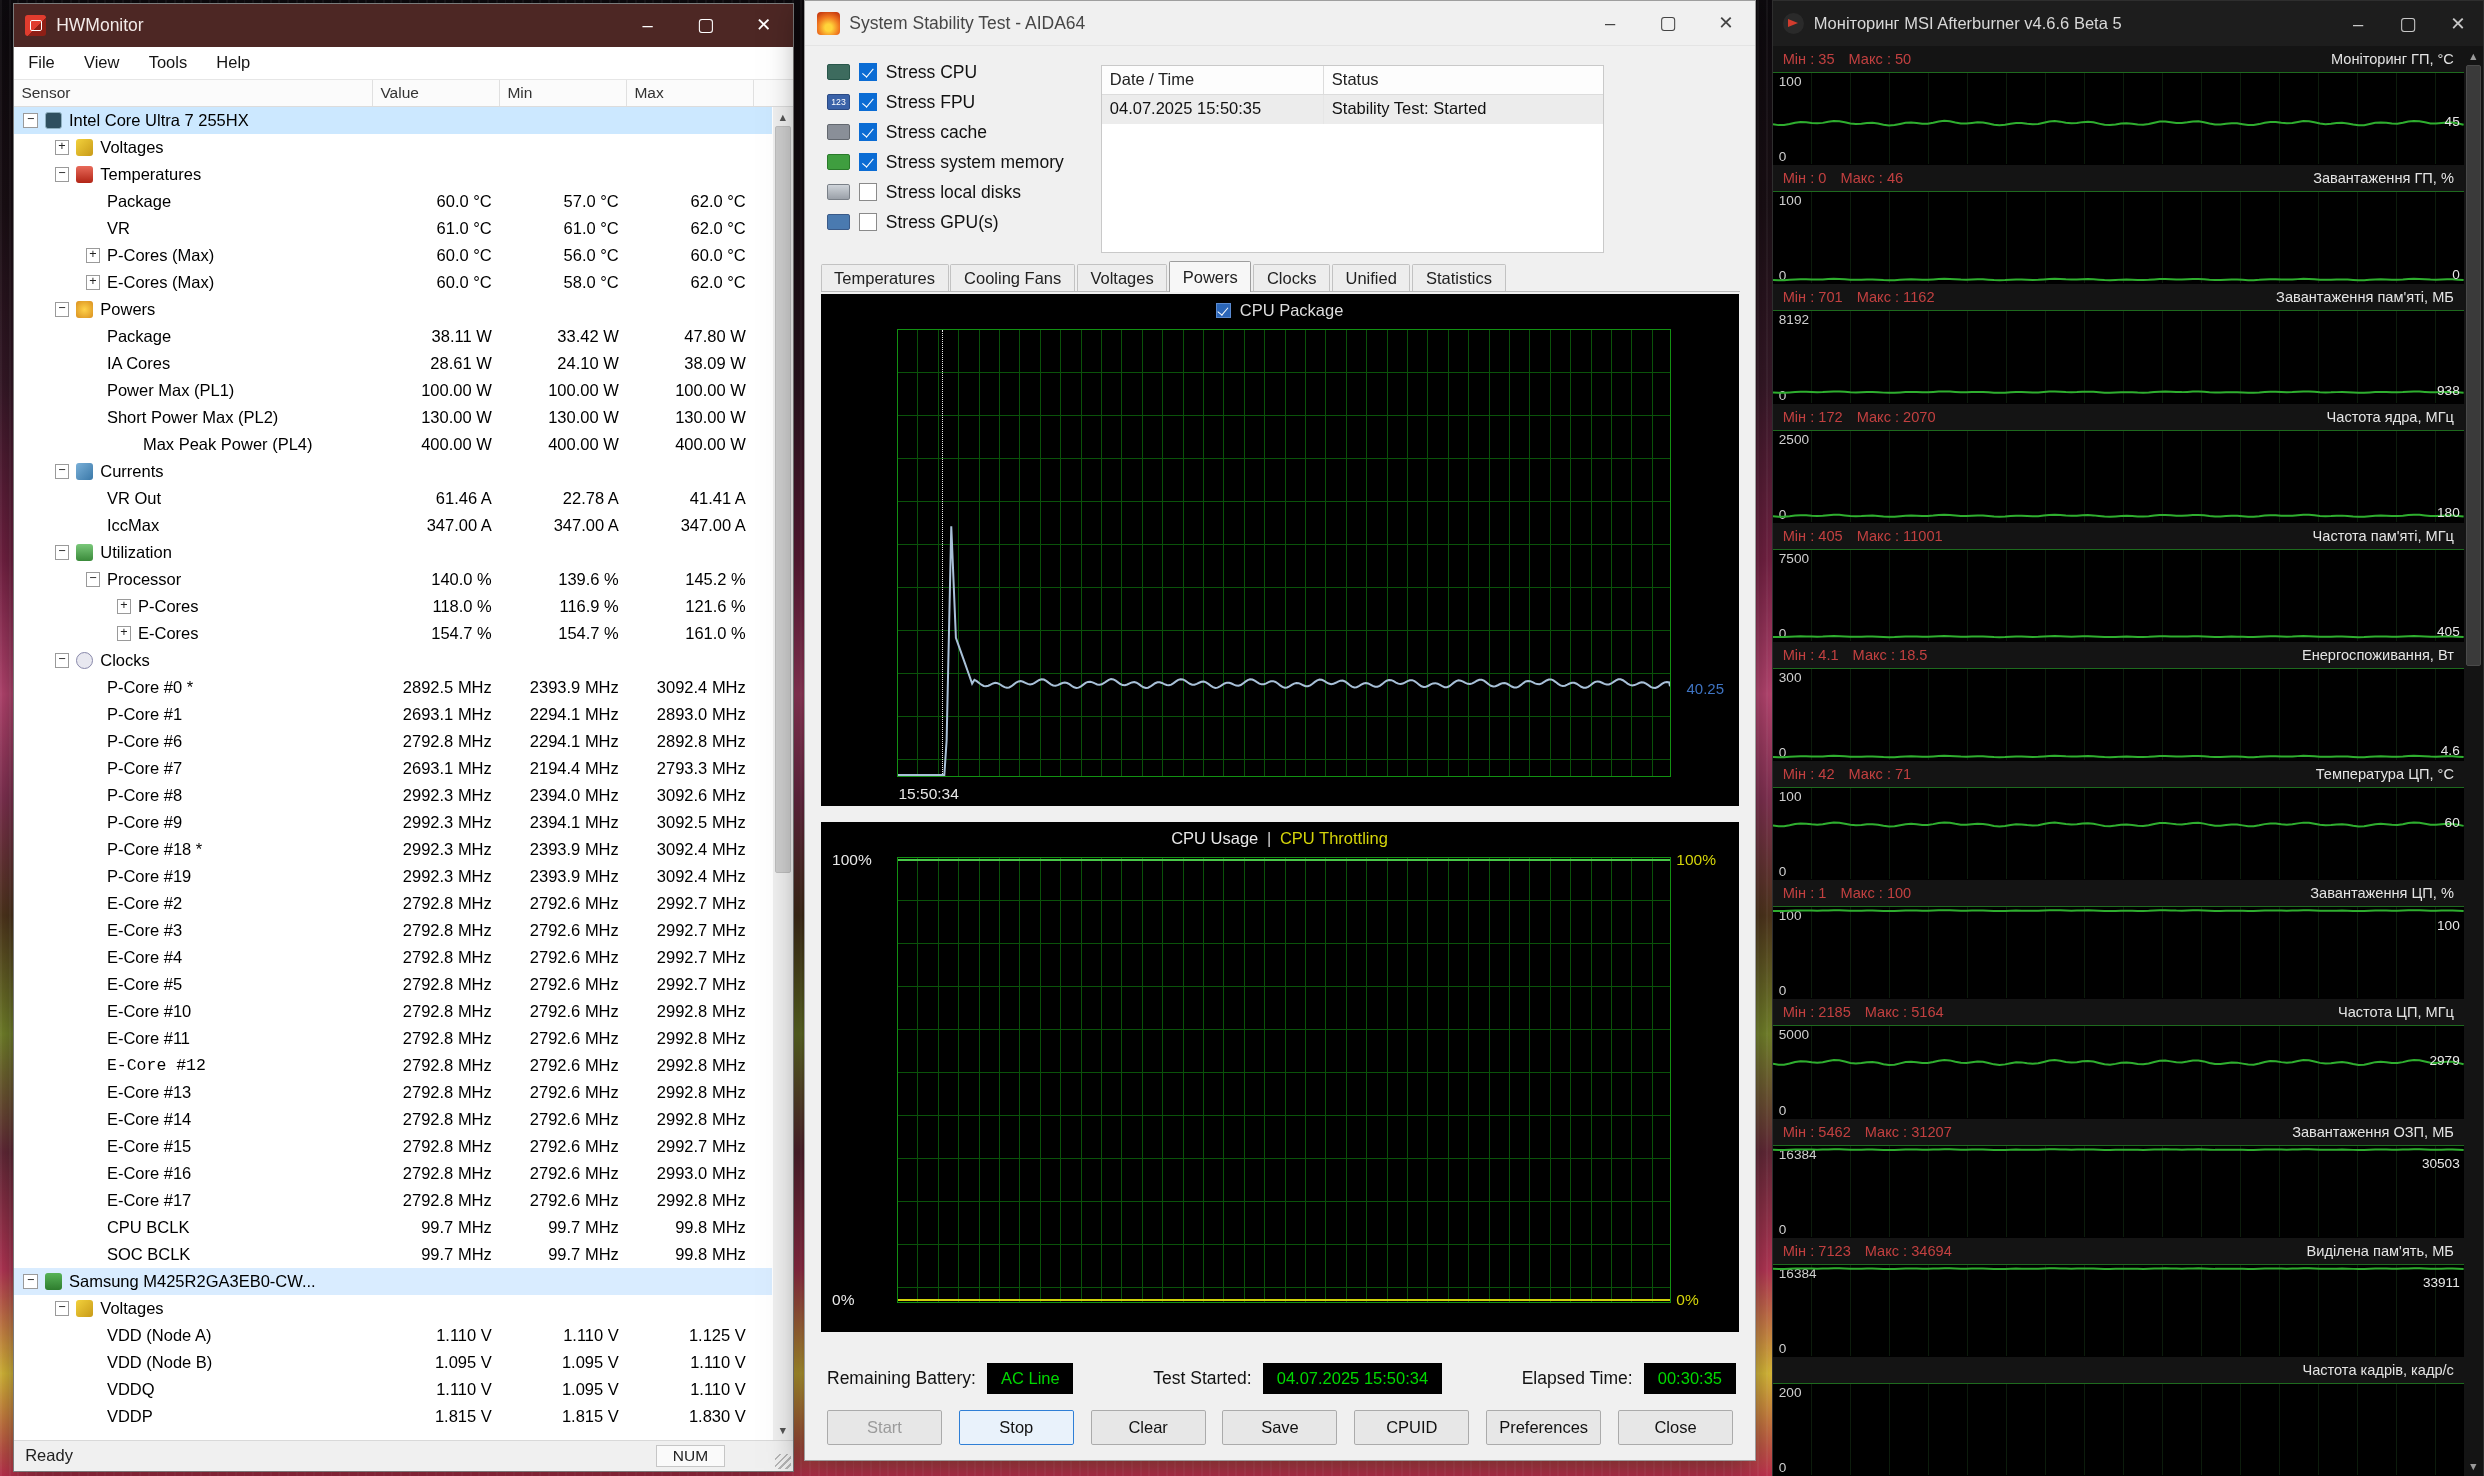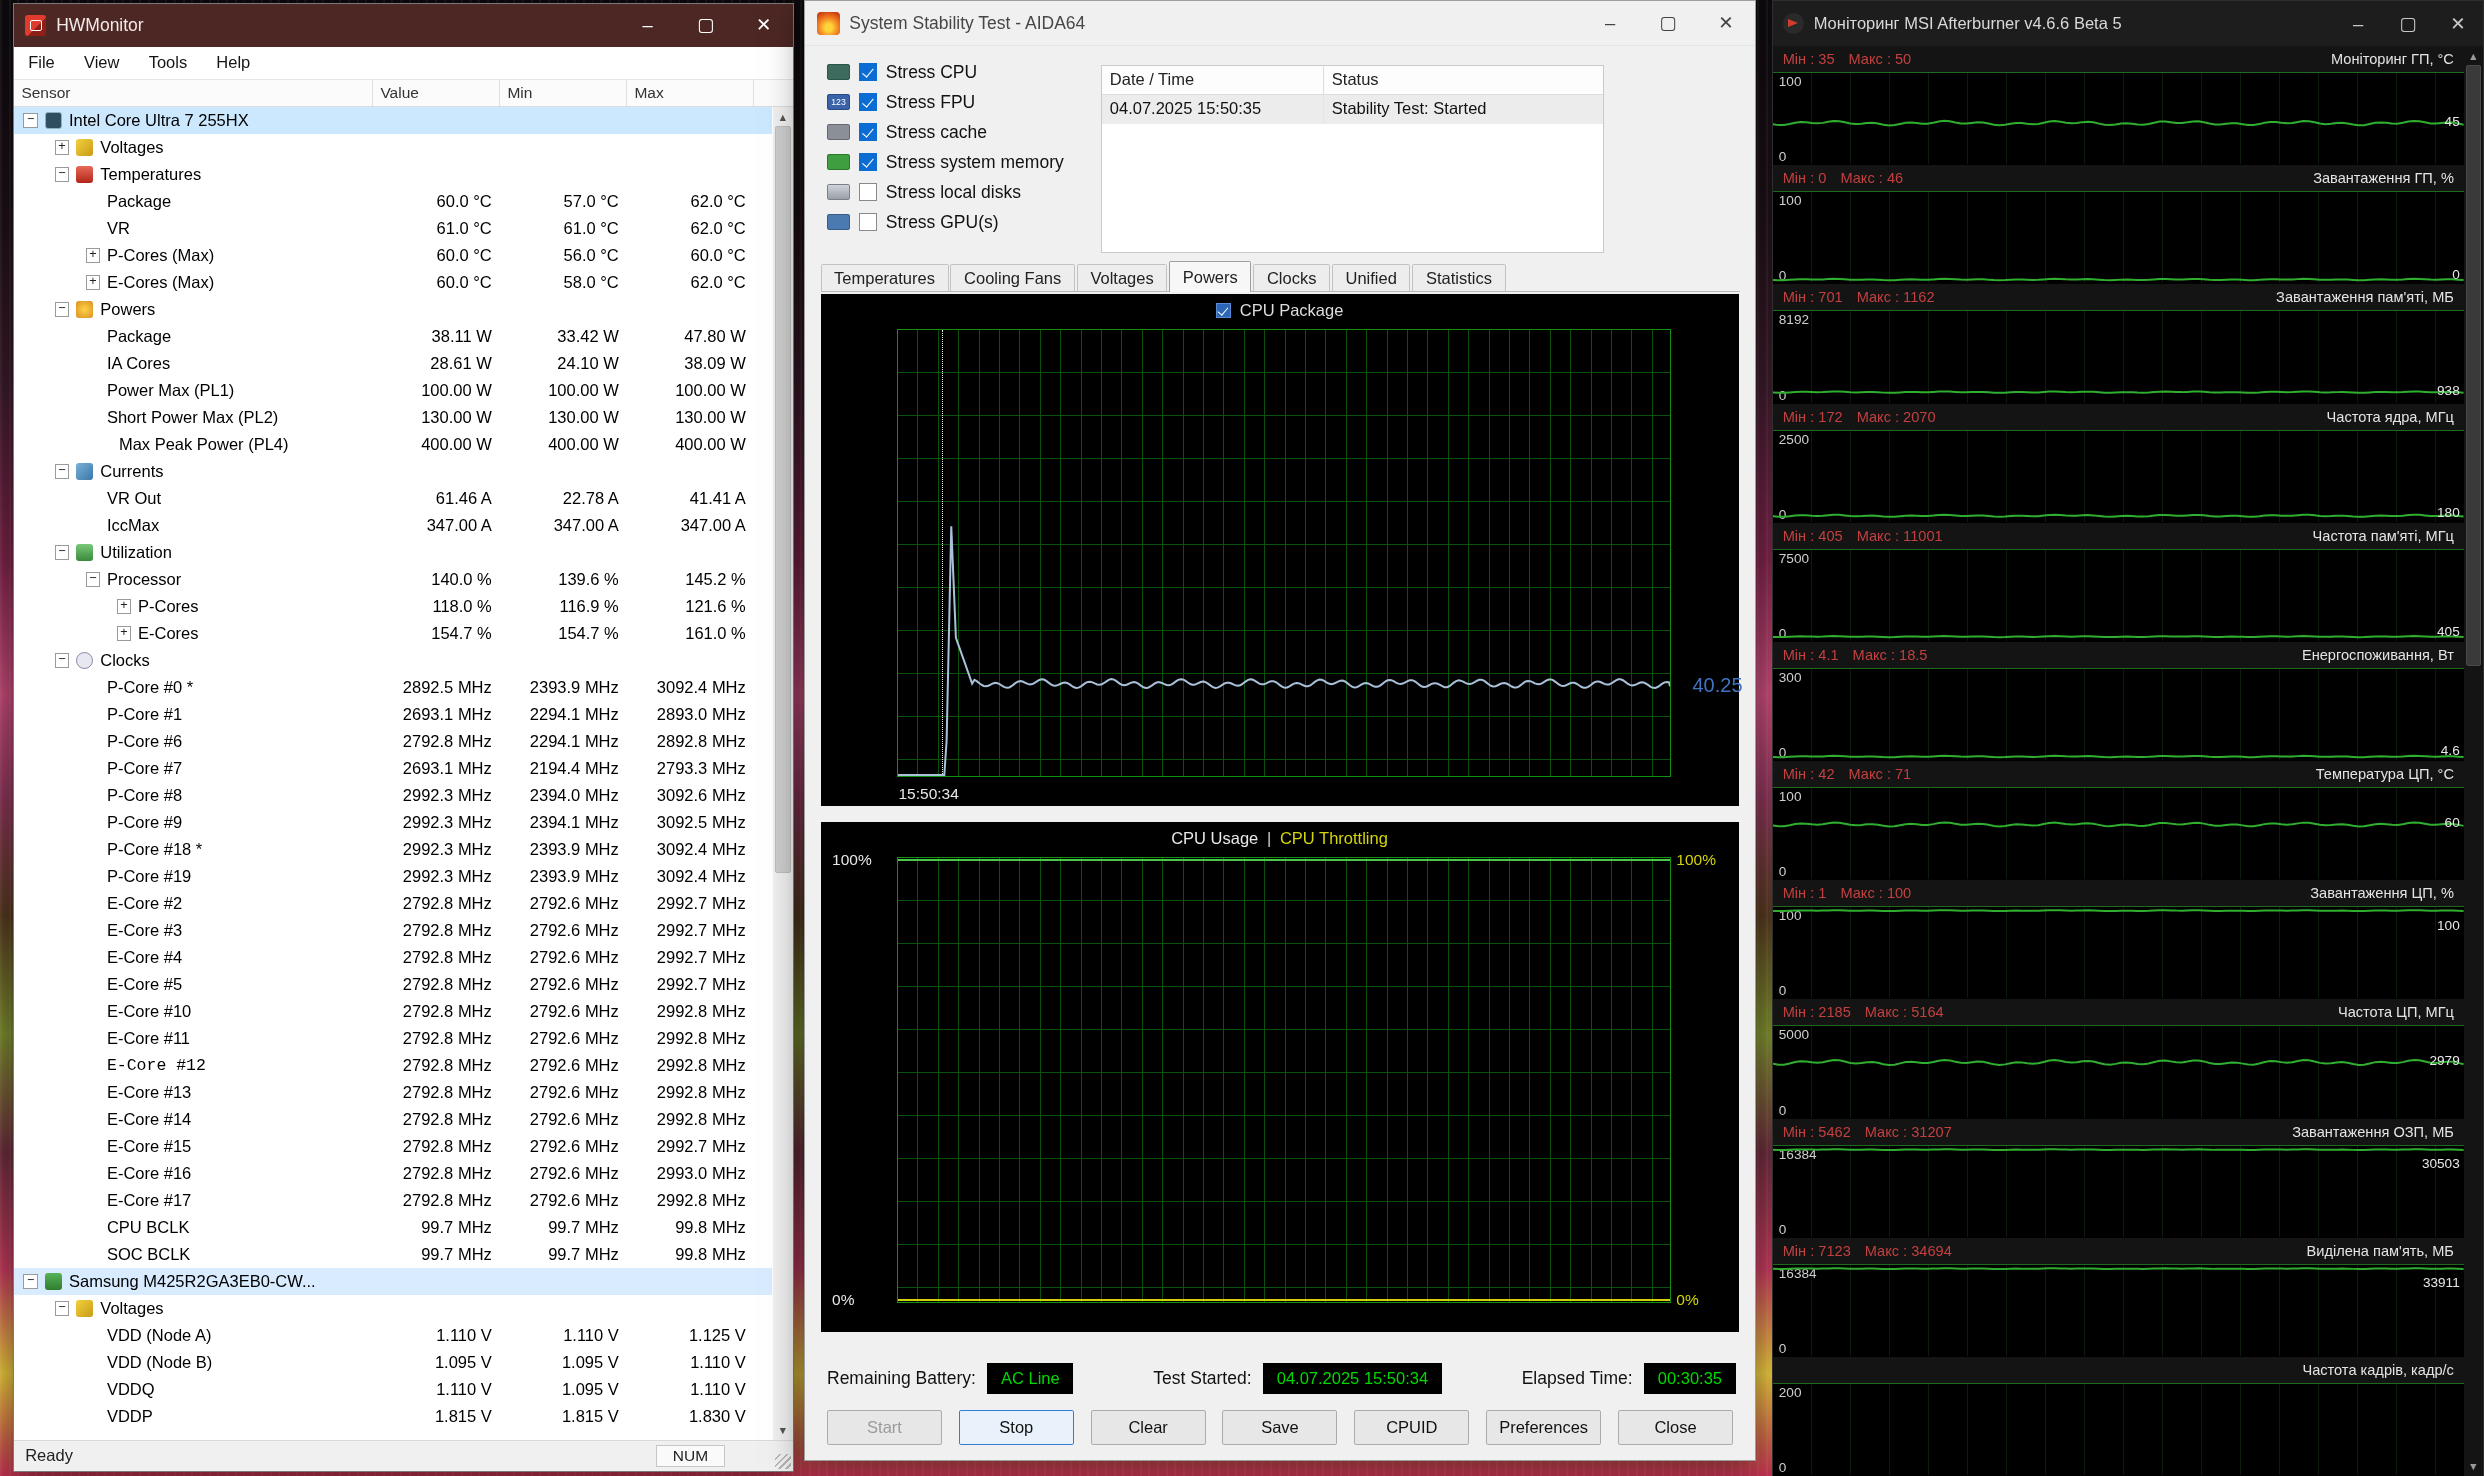--- a/index.html
+++ b/index.html
@@ -88,21 +88,21 @@
 .c-usage{color:#e8e8e8}.c-sep{color:#cfcfcf}.c-throt{color:#d4d40a}
 .plot{position:absolute;left:76px;right:68px;top:35px;bottom:29px;border:1px solid #129012;overflow:hidden;
  background:repeating-linear-gradient(to right,transparent 0 19.4px,#0a520a 19.4px 20.4px),
             repeating-linear-gradient(to bottom,transparent 0 42px,#0a520a 42px 43px),#000}
 .c-left{position:absolute;left:0;top:35px;bottom:29px;width:76px}
 .c-right{position:absolute;right:0;top:35px;bottom:29px;width:68px}
 .axl{position:absolute;font-size:15.5px;color:#e8e8e8;white-space:nowrap}
 .axl.tp{top:-5.8px;left:11.6px}.axl.bt{bottom:-5.8px;left:11.6px}
 .c-right .axl{left:5.8px}
 .c-xlabel{position:absolute;left:78px;bottom:2.9px;font-size:15.5px;color:#e8e8e8}
-.c1-val{position:absolute;left:22px;font-size:20px;color:#3f74c2;white-space:nowrap}
+.c1-val{position:absolute;left:16px;font-size:15px;color:#3f74c2;white-space:nowrap}
 .axy{color:#d4d40a}
 .vdash{position:absolute;left:5.8%;top:0;bottom:0;border-left:1.9px dotted #e8e8e8}
 .flat{position:absolute;left:0;right:0;height:1.9px}
 .flat.top{top:1px;background:#49c949}
 .flat.bot{bottom:1px;background:#d2d20a}
 .aida-info{position:absolute;left:22px;top:1357px;right:19.4px;height:41px;display:flex;align-items:center;justify-content:space-between;font-size:17.5px;color:#111}
 .igroup{display:flex;align-items:center}
 .ibox{background:#000;color:#00d800;padding:5.8px 13.6px;margin-left:11.6px;font-size:16.5px;white-space:nowrap}
 .aida-btns{position:absolute;left:22px;top:1409px;right:22px;display:flex;justify-content:space-between}
 .btn{min-width:115px;height:35px;background:#e7e7e7;border:1px solid #ababab;font-size:16.5px;color:#111;display:flex;align-items:center;justify-content:center;border-radius:1.9px;font-family:inherit}
@@ -264,21 +264,21 @@
         <div class="hw-row">
           <div class="hw-sensor" style="padding-left: 72px;">
             <span class="hw-expspacer"></span>
             <span>Short Power Max (PL2)</span>
           </div>
           <div class="hw-cell">130.00 W</div>
           <div class="hw-cell">130.00 W</div>
           <div class="hw-cell">130.00 W</div>
         </div>
         <div class="hw-row">
-          <div class="hw-sensor" style="padding-left: 84px;">
+          <div class="hw-sensor" style="padding-left: 108px;">
             <span class="hw-expspacer"></span>
             <span>Max Peak Power (PL4)</span>
           </div>
           <div class="hw-cell">400.00 W</div>
           <div class="hw-cell">400.00 W</div>
           <div class="hw-cell">400.00 W</div>
         </div>
         <div class="hw-row">
           <div class="hw-sensor" style="padding-left: 41px;">
             <span class="hw-exp">−</span>

